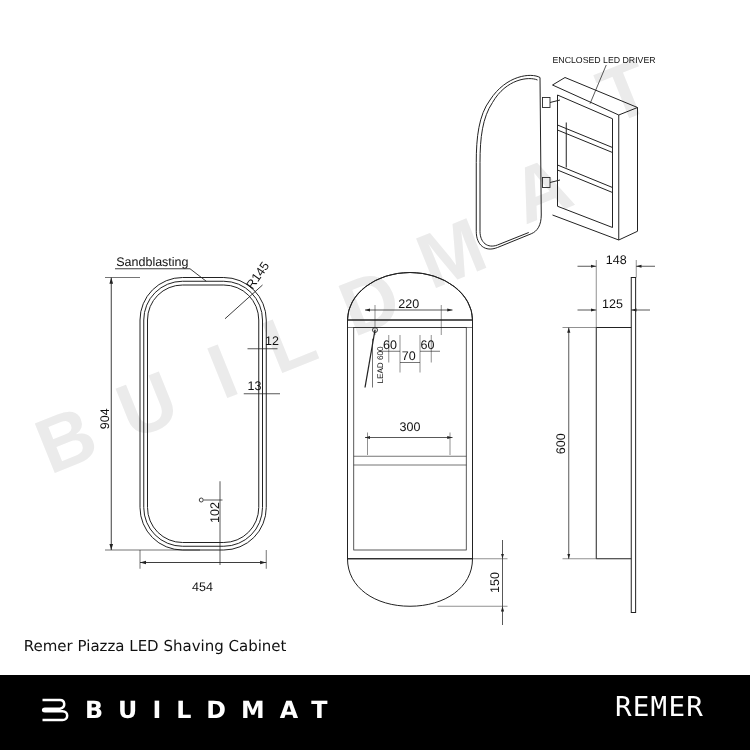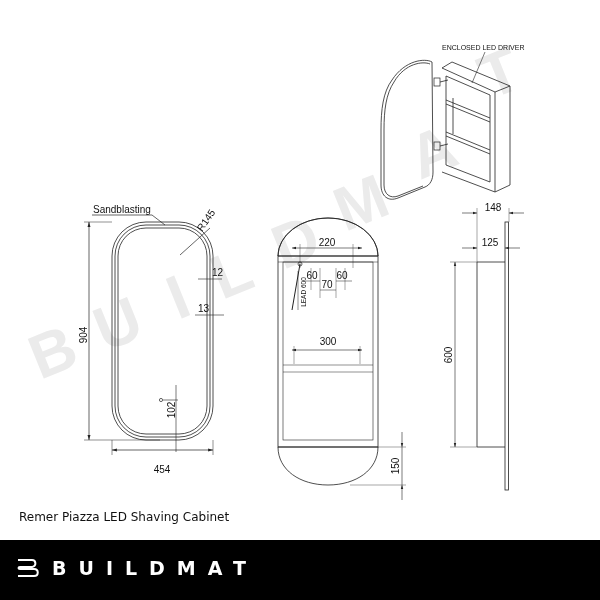--- a/index.html
+++ b/index.html
@@ -1,21 +1,21 @@
 <!DOCTYPE html>
 <html><head>
 <meta charset="utf-8">
 <style>
   html, body { margin:0; padding:0; }
   body { width:600px; height:600px; background:#ffffff; position:relative; overflow:hidden;
          font-family:"Liberation Sans", "DejaVu Sans", sans-serif; }
   #drawing { position:absolute; left:0; top:0; width:600px; height:505px; }
   .title { position:absolute; left:19px; top:510px; font-size:12px; color:#111; font-family:"DejaVu Sans", sans-serif; }
   .footer { position:absolute; left:0; top:540px; width:600px; height:60px; background:#000; }
-  .bm-logo { position:absolute; left:16px; top:17px; display:flex; align-items:center; }
+  .bm-logo { position:absolute; left:32px; top:17px; display:flex; align-items:center; }
   .bm-text { color:#fff; font-size:19px; font-weight:bold; letter-spacing:12px; margin-left:12px; font-family:"DejaVu Sans", sans-serif; }
   .remer { position:absolute; left:492px; top:14px; color:#fff; font-size:22px; letter-spacing:1px; font-family:"DejaVu Sans Mono", monospace; }
   svg text { font-family:"Liberation Sans", "DejaVu Sans", sans-serif; }
   .wm { font-family:"DejaVu Sans", sans-serif; font-weight:bold; }
 </style>
 </head>
 <body>
 
 <svg id="drawing" width="600" height="505" viewBox="0 0 600 505" xmlns="http://www.w3.org/2000/svg">
   <defs>
@@ -167,13 +167,14 @@
 
 <div class="title">Remer Piazza LED Shaving Cabinet</div>
 
 <div class="footer">
   <div class="bm-logo">
     <svg width="24" height="20" viewBox="0 0 24 20">
       <path d="M2,2 L16,2 C20,2 21,8 16,9 L4,9 C2,9 2,11 4,11 L18,11 C23,11 23,18 18,18 L2,18" fill="none" stroke="#fff" stroke-width="2"></path>
     </svg>
     <span class="bm-text">BUILDMAT</span>
   </div>
+  <div class="remer">REMER</div>
 </div>
 
 </body></html>

